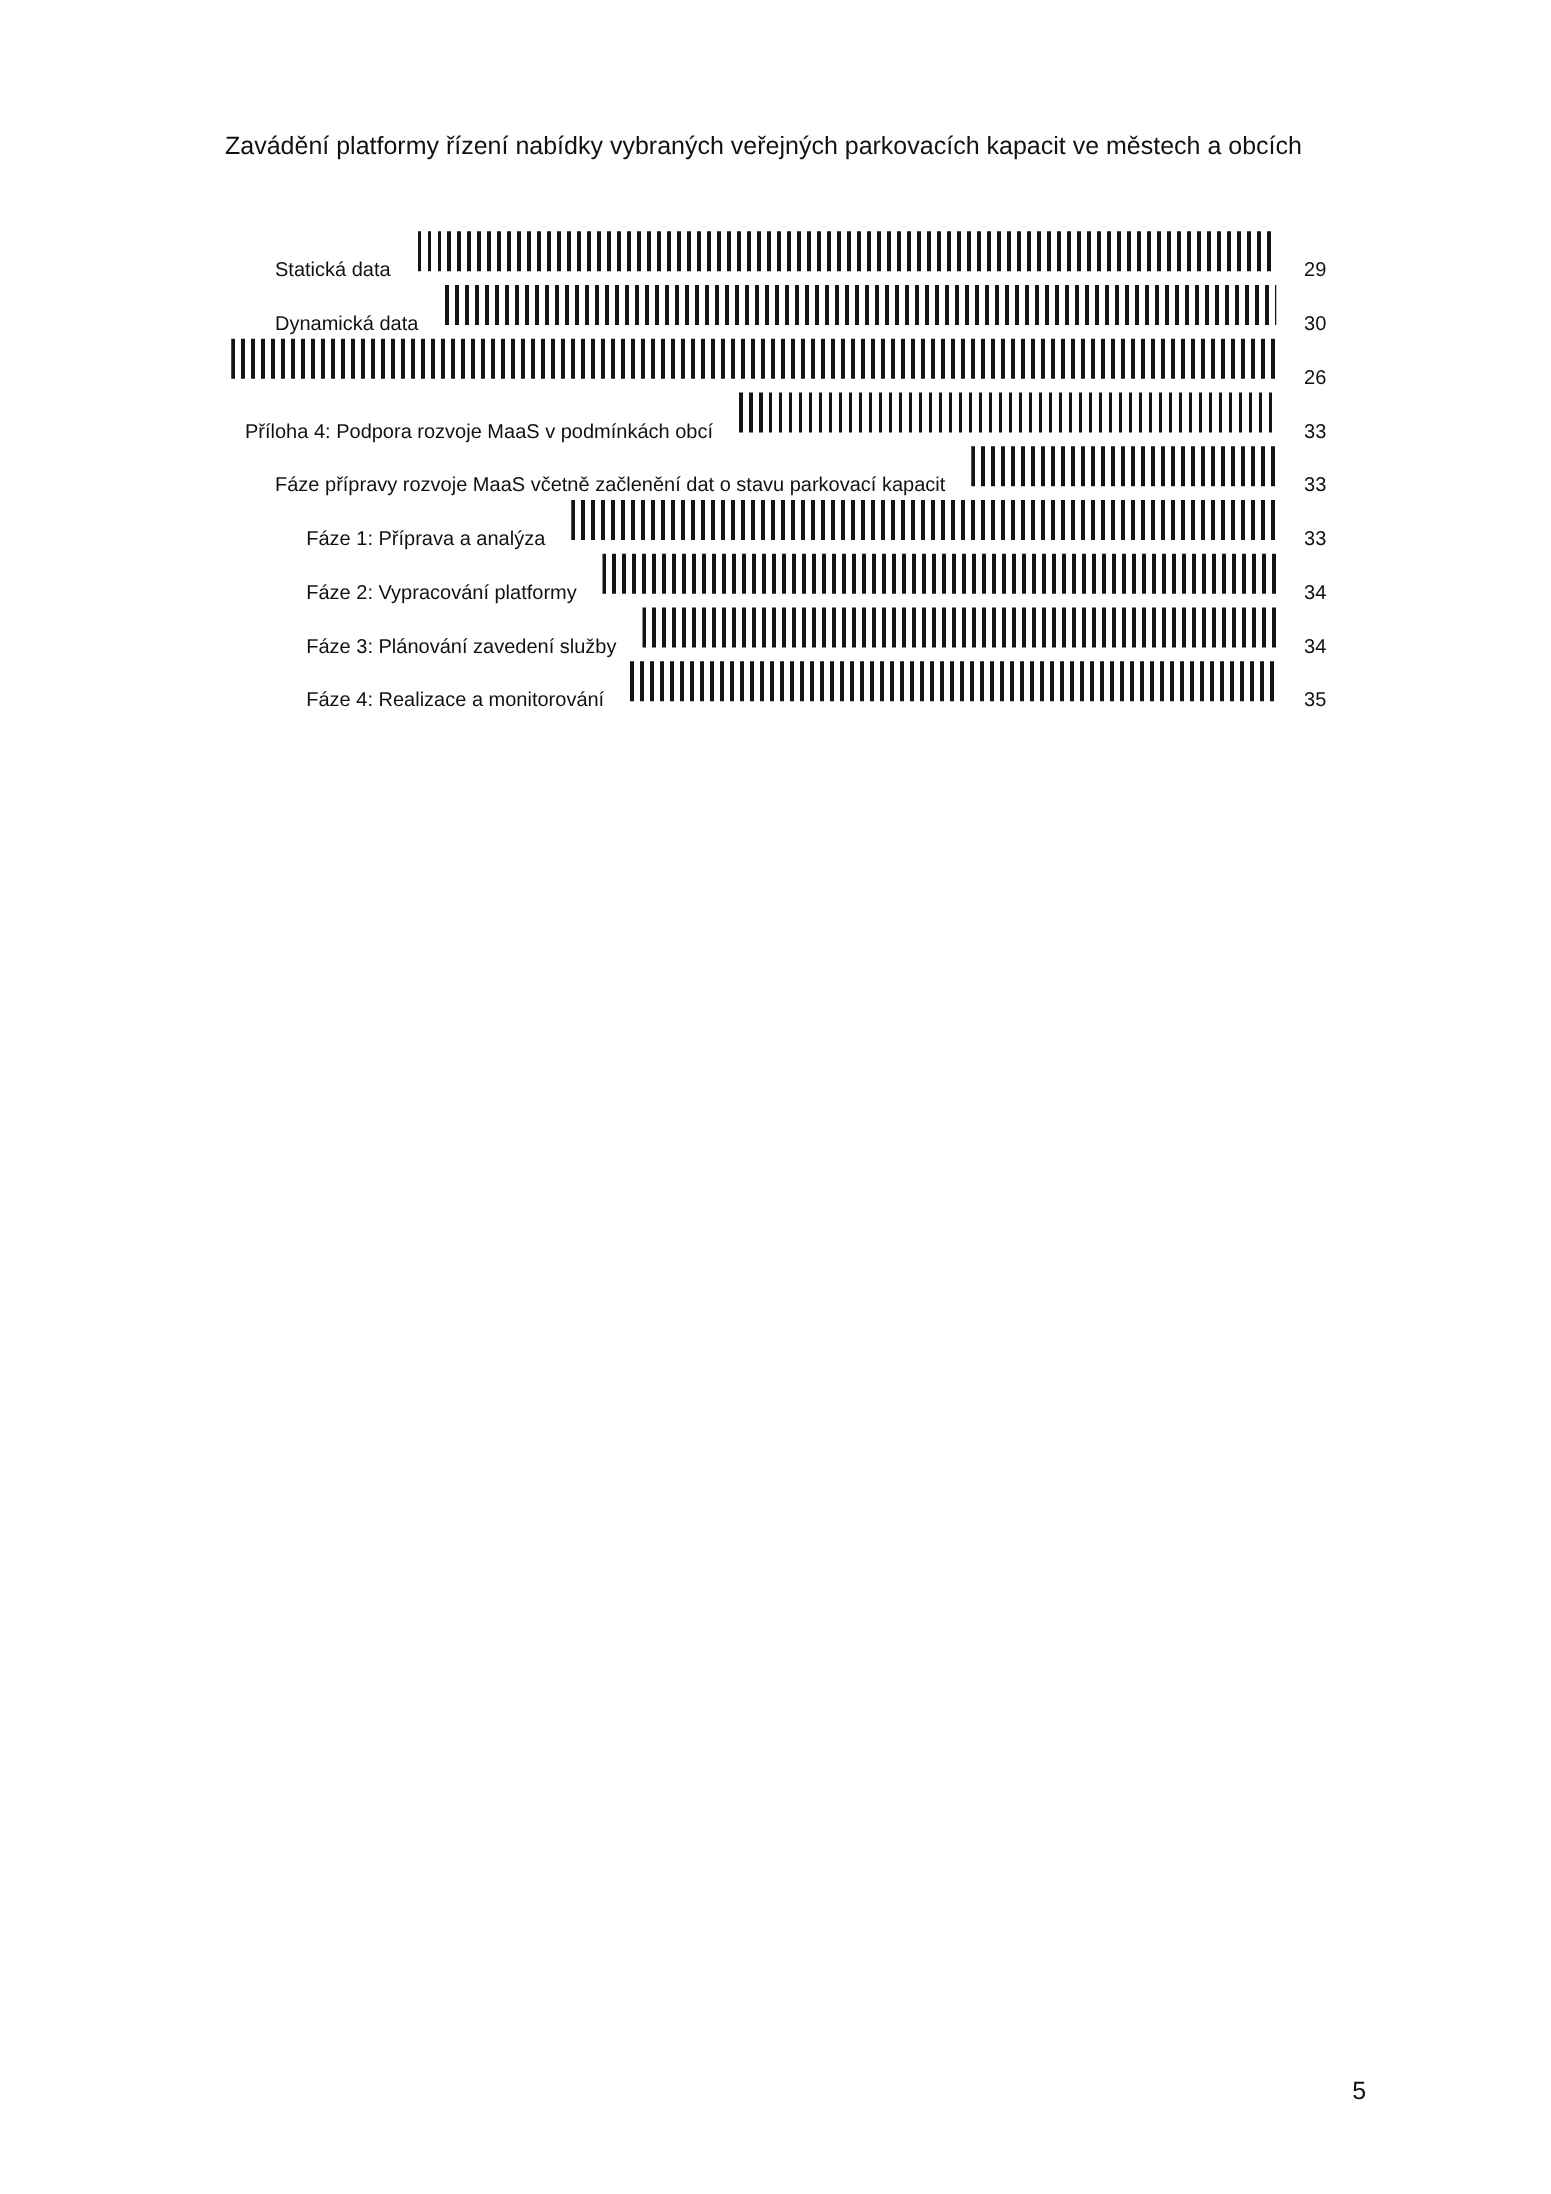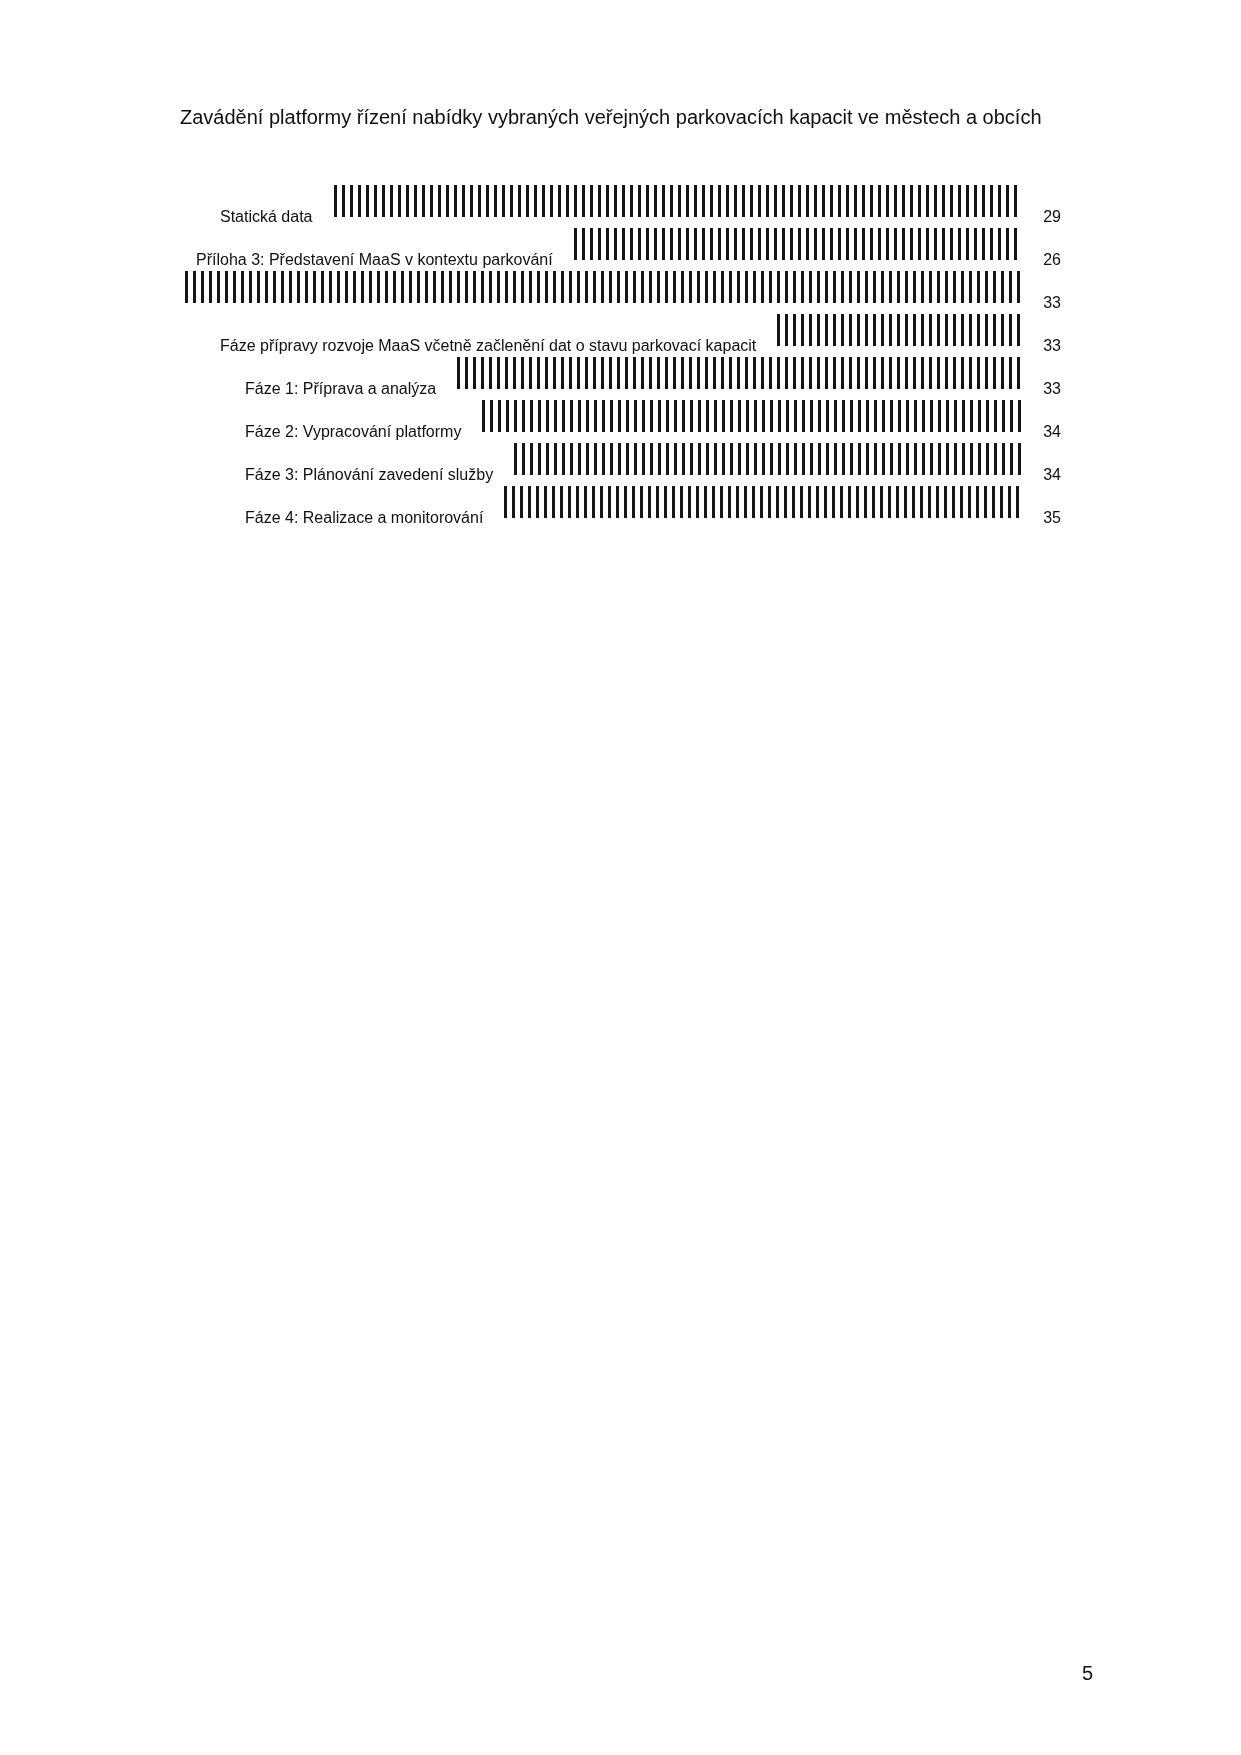--- a/index.html
+++ b/index.html
@@ -76,28 +76,33 @@
   <div class="running-header">Zavádění platformy řízení nabídky vybraných veřejných parkovacích kapacit ve městech a obcích</div>
 
   <div class="toc">
 
     <div class="toc-row lvl1">
       <span class="toc-label">Statická data</span>
       <span class="leader"></span>
       <span class="toc-page">29</span>
     </div>
 
+    <div class="toc-row lvl1">
+      <span class="toc-label">Dynamická data</span>
+      <span class="leader"></span>
+      <span class="toc-page">30</span>
+    </div>
 
     <div class="toc-row lvl0">
-      <span class="toc-label">Příloha 3: Představení MaaS v kontextu parkování</span>
       <span class="leader"></span>
       <span class="toc-page">26</span>
     </div>
 
     <div class="toc-row lvl0">
+      <span class="toc-label">Příloha 4: Podpora rozvoje MaaS v podmínkách obcí</span>
       <span class="leader"></span>
       <span class="toc-page">33</span>
     </div>
 
     <div class="toc-row lvl1">
       <span class="toc-label">Fáze přípravy rozvoje MaaS včetně začlenění dat o stavu parkovací kapacit</span>
       <span class="leader"></span>
       <span class="toc-page">33</span>
     </div>
 

